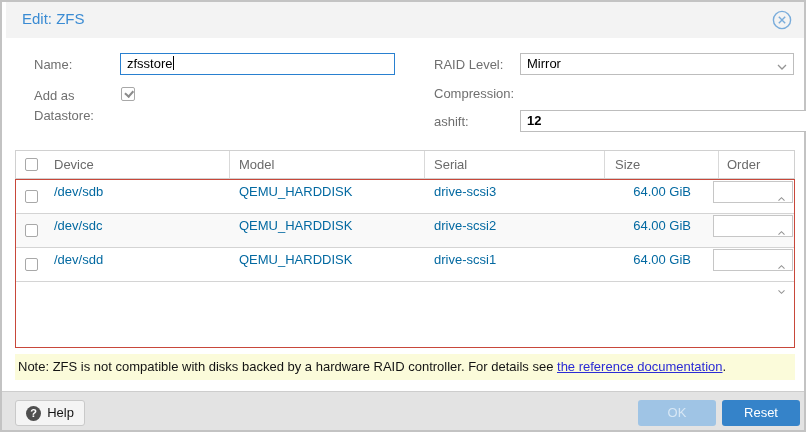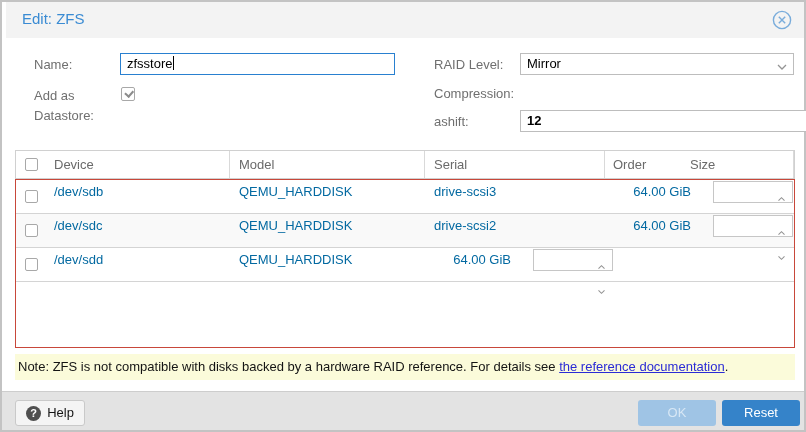--- a/index.html
+++ b/index.html
@@ -100,22 +100,22 @@
     </span>
   </div>
 
   <div class="grid-header">
     <div class="hcell c-sel">
         <div class="checkbox small"></div>
       </div>
     <div class="hcell c-device hdiv">Device</div>
     <div class="hcell c-model hdiv">Model</div>
     <div class="hcell c-serial hdiv">Serial</div>
+    <div class="hcell c-size hdiv">Size</div>
     <div class="hcell c-order">Order</div>
-    <div class="hcell c-size hdiv">Size</div>
   </div>
 
   <div class="grid-body">
 
     <div class="grid-row">
       <div class="c-sel" style="display:flex;align-items:center;justify-content:center;">
           <div class="checkbox small"></div>
         </div>
       <div class="c-device">/dev/sdb</div>
       <div class="c-model">QEMU_HARDDISK</div>
@@ -158,39 +158,40 @@
         </div>
       </div>
     </div>
 
     <div class="grid-row">
       <div class="c-sel" style="display:flex;align-items:center;justify-content:center;">
           <div class="checkbox small"></div>
         </div>
       <div class="c-device">/dev/sdd</div>
       <div class="c-model">QEMU_HARDDISK</div>
+      <div class="c-serial">drive-scsi1</div>
       <div class="cell-size">64.00 GiB</div>
       <div class="cell-order">
         <div class="order-spin">
           <span></span>
           <span class="spinner-icons">
             <span><svg width="9" height="6" viewBox="0 0 10 7">
                   <path d="M1.5 5.5 L5 2 L8.5 5.5" fill="none" stroke="#949494" stroke-width="1.2"></path>
                 </svg></span>
             <span><svg width="9" height="6" viewBox="0 0 10 7">
                   <path d="M1.5 1.5 L5 5 L8.5 1.5" fill="none" stroke="#949494" stroke-width="1.2"></path>
                 </svg></span>
           </span>
         </div>
       </div>
     </div>
 
   </div>
 
-  <div class="notebar"><span>Note: ZFS is not compatible with disks backed by a hardware RAID reference. For details see </span><span class="notelink">the reference documentation</span><span>.</span></div>
+  <div class="notebar"><span>Note: ZFS is not compatible with disks backed by a hardware RAID controller. For details see </span><span class="notelink">the reference documentation</span><span>.</span></div>
 
   <div class="footer">
     <div class="btn btn-help">
       <span class="help-ico">?</span>
       <span>Help</span>
     </div>
     <div class="btn btn-reset">Reset</div>
     <div class="btn btn-ok">OK</div>
   </div>
 

